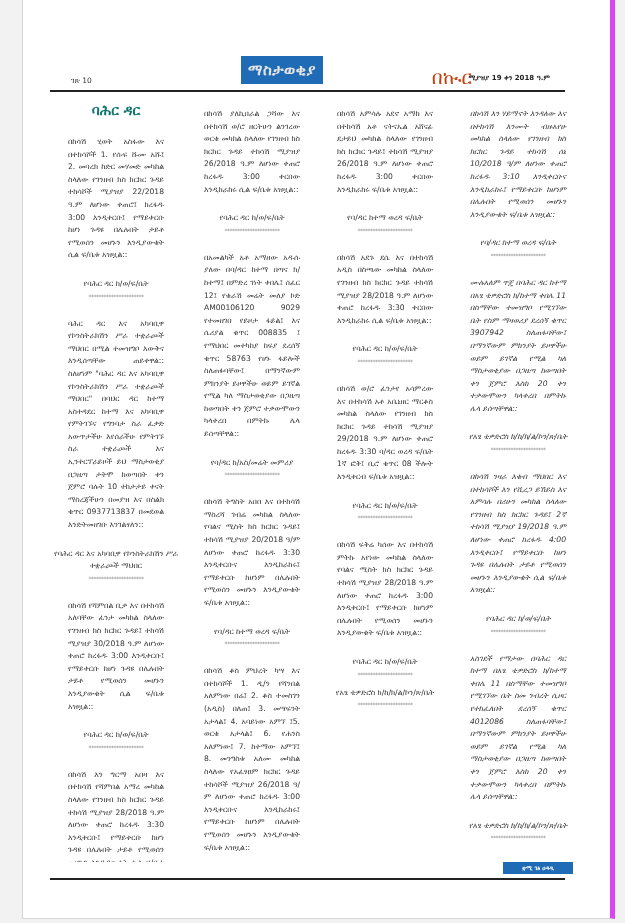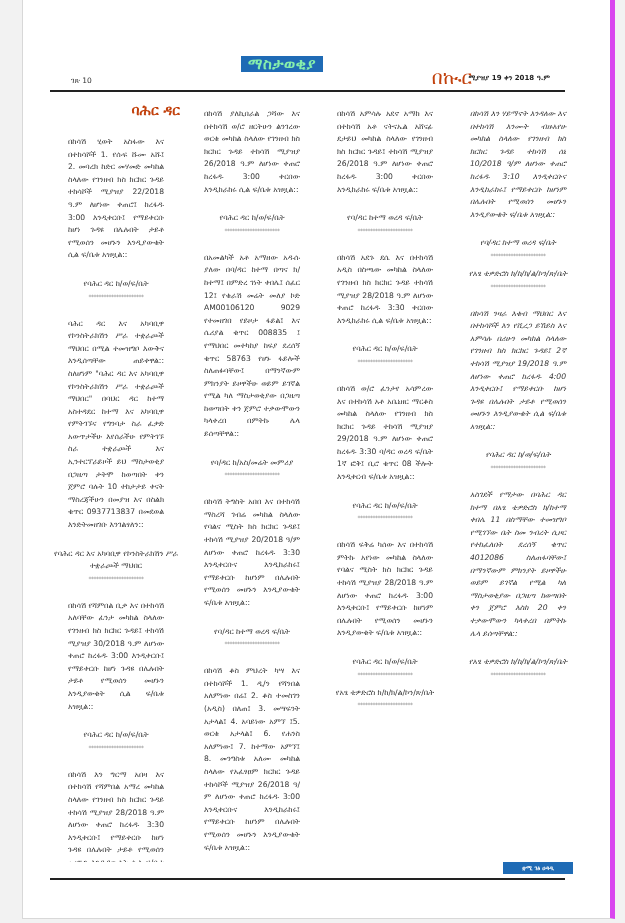--- a/index.html
+++ b/index.html
@@ -11,34 +11,34 @@
     position:relative;
   }
   .page {
     position:absolute; left:22px; top:0; width:587px; height:918px;
     background:#ffffff;
     border-left:1px solid #d8d8d8; border-right:5px solid #d946ef; border-bottom:1px solid #d8d8d8;
   }
   .header { position:absolute; left:48px; right:60px; top:56px; height:60px; }
   .page-num { position:absolute; left:0; top:20px; font-size:7.5px; color:#333; }
   .masthead {
-    position:absolute; left:170px; top:0; width:82px; height:16px;
-    background:#1f6bb5; color:#86efac; font-weight:bold; font-size:15px;
+    position:absolute; left:170px; top:0; width:82px; height:28px;
+    background:#1f6bb5; color:#e5e5e5; font-weight:bold; font-size:15px;
     display:flex; align-items:center; justify-content:center; letter-spacing:0.5px;
   }
   .pub-name { position:absolute; right:78px; top:10px; font-size:19px; color:#c2410c; }
   .pub-date { position:absolute; right:0; top:18px; font-size:7px; font-weight:bold; color:#222; }
   .header-rule { position:absolute; left:50px; right:60px; top:90px; height:1.5px; background:#222; }
   .columns { position:absolute; left:52px; top:92px; width:527px; height:770px; }
   .col {
     position:absolute; top:0; width:128px; height:770px; overflow:hidden;
     font-size:7.6px; line-height:12.6px; text-align:justify; color:#333;
   }
   .c1 { left:0; } .c2 { left:136px; } .c3 { left:269px; } .c4 { left:402px;font-style:italic; }
-  .col-title { font-size:14px; font-weight:bold; text-align:right; line-height:20px; margin:8px 0 2px; color:#c2410c; }
+  .col-title { font-size:14px; font-weight:bold; text-align:center; line-height:20px; margin:8px 0 2px; color:#0f766e; }
   .notice { margin:16px; }
   .sig { text-align:center; margin:1px 0; }
   .stars { text-align:center; color:#888; letter-spacing:-0.5px; font-size:6px; line-height:10px; margin-bottom:7px; overflow:hidden; white-space:nowrap; }
   .footer-rule { position:absolute; left:50px; right:60px; top:878px; height:1.5px; background:#222; }
   .footer-badge {
     position:absolute; left:503px; top:862px; width:70px; height:12px; background:#1f6bb5;
     color:#fff; font-size:6px; font-weight:bold; text-align:center; line-height:12px;
   }
 </style>
 </head>
@@ -126,20 +126,21 @@
         <div class="stars">**********************</div>
       </div>
     </div>
     <div class="col c4">
       <div class="notice-block">
         <p class="notice">በከሳሽ እን ሃይማኖት እንዳለው እና በተከሳሽ እንሙት ብዙአየሁ መካከል ስላለው የገንዘብ ክስ ክርክር ጉዳይ ተከሳሽ ሰኔ 10/2018 ዓ/ም ለሆነው ቀጠሮ ከረፋዱ 3:10 እንዲቀርቡና እንዲከራከሩ፤ የማይቀርቡ ከሆነም በሌሉበት የሚወሰን መሆኑን እንዲያውቁት ፍ/ቤቱ አዝዟል::</p>
         <div class="sig">የባ/ዳር ከተማ ወረዳ ፍ/ቤት</div>
         <div class="stars">**********************</div>
       </div>
       <div class="notice-block">
+        <p class="notice">ሙሉአለም ጥጄ በባሕር ዳር ከተማ በአፄ ቴዎድሮስ ክ/ከተማ ቀበሌ 11 በስማቸው ተመዝግቦ የሚገኘው ቤት የስም ማዛወሪያ ደረሰኝ ቁጥር 3907942 ስለጠፋባቸው፤ በማንኛውም ምክንያት ይዞዋችሁ ወይም ይገኛል የሚል ካለ ማስታወቂያው በጋዜጣ ከወጣበት ቀን ጀምሮ እስከ 20 ቀን ተቃውሞውን ካላቀረበ በምትኩ ሌላ ይሰጣቸዋል::</p>
         <div class="sig">የአፄ ቴዎድሮስ ክ/ከ/ክ/ል/ኮን/ጽ/ቤት</div>
         <div class="stars">**********************</div>
       </div>
       <div class="notice-block">
         <p class="notice">በከሳሽ ንዛራ እቁብ ማህበር እና በተከሳሾች እን የሺረጋ ይኸይስ እና አምሳሉ በሪሁን መካከል ስላለው የገንዘብ ክስ ክርክር ጉዳይ፤ 2ኛ ተከሳሽ ሚያዝያ 19/2018 ዓ.ም ለሆነው ቀጠሮ ከረፋዱ 4:00 እንዲቀርቡ፤ የማይቀርቡ ከሆነ ጉዳዩ በሌሉበት ታይቶ የሚወሰን መሆኑን እንዲያውቁት ሲል ፍ/ቤቱ አዝዟል::</p>
         <div class="sig">የባሕር ዳር ከ/ወ/ፍ/ቤት</div>
         <div class="stars">**********************</div>
       </div>
       <div class="notice-block">
         <p class="notice">አስገደች የማታው በባሕር ዳር ከተማ በአፄ ቴዎድሮስ ክ/ከተማ ቀበሌ 11 በስማቸው ተመዝግቦ የሚገኘው ቤት ስመ ንብረት ሲዞር የተከፈለበት ደረሰኝ ቁጥር 4012086 ስለጠፋባቸው፤ በማንኛውም ምክንያት ይዞዋችሁ ወይም ይገኛል የሚል ካለ ማስታወቂያው በጋዜጣ ከወጣበት ቀን ጀምሮ እስከ 20 ቀን ተቃውሞውን ካላቀረበ በምትኩ ሌላ ይሰጣቸዋል::</p>

